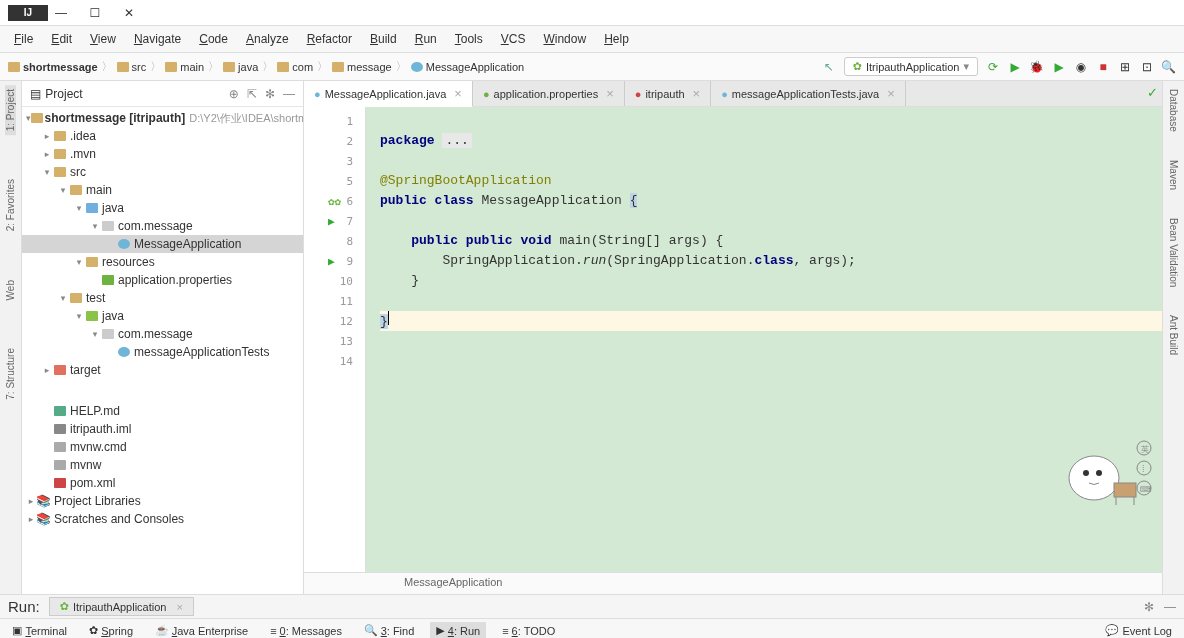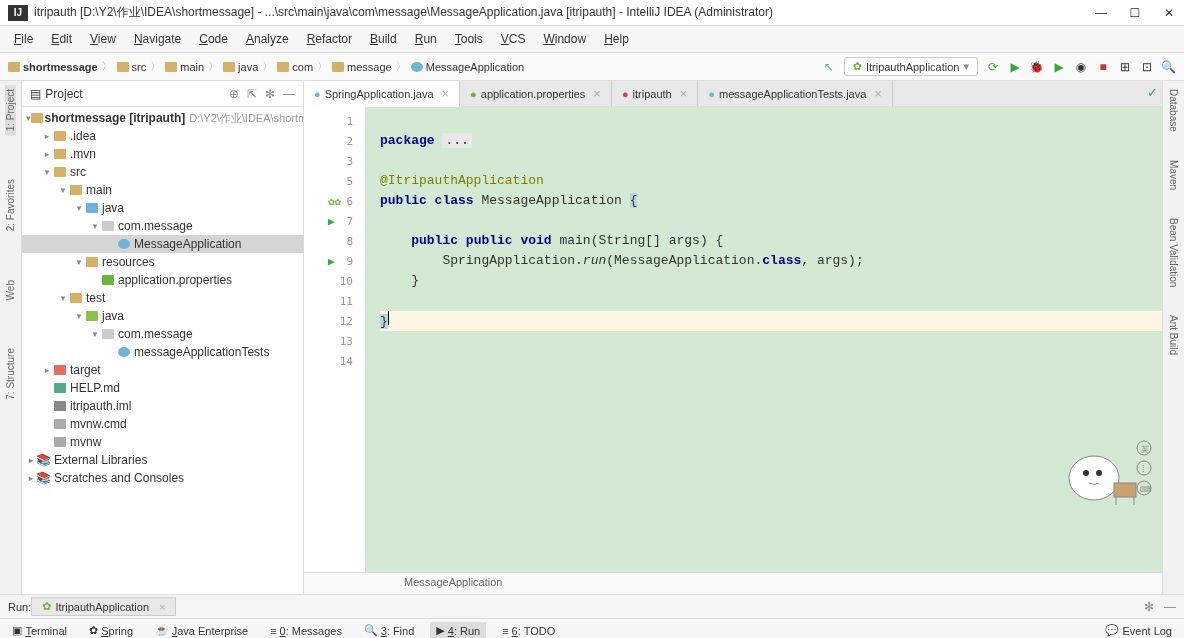--- a/index.html
+++ b/index.html
@@ -1,18 +1,18 @@
 <!DOCTYPE html>
 <html><head>
   <meta charset="utf-8">
   <style>
     * { margin: 0; padding: 0; box-sizing: border-box; }
     body { font-family: "Segoe UI", Arial, sans-serif; font-size: 12px; color: #333; background: #fff; overflow: hidden; }
     .titlebar { display: flex; align-items: center; background: #fff; height: 26px; padding: 0 8px; border-bottom: 1px solid #ddd; }
-    .titlebar-icon { width: 20px; height: 16px; background: #333; color: #fff; display: inline-flex; align-items: center; justify-content: center; font-size: 10px; font-weight: bold; margin-right: 6px; }
+    .titlebar-icon { width: 40px; height: 16px; background: #333; color: #fff; display: inline-flex; align-items: center; justify-content: center; font-size: 10px; font-weight: bold; margin-right: 6px; }
     .titlebar-text { flex: 1; font-size: 12px; color: #333; }
     .win-controls { display: flex; gap: 20px; }
     .win-btn { width: 14px; height: 14px; display: inline-flex; align-items: center; justify-content: center; cursor: pointer; }
     .menubar { display: flex; gap: 2px; padding: 3px 6px; border-bottom: 1px solid #ddd; background: #f7f7f7; }
     .menubar span { padding: 3px 8px; cursor: pointer; }
     .menubar span u { text-decoration: underline; }
     .navbar { display: flex; align-items: center; padding: 4px 8px; border-bottom: 1px solid #ddd; background: #fafafa; height: 28px; }
     .breadcrumb { display: flex; align-items: center; gap: 2px; flex: 1; font-size: 11px; }
     .breadcrumb .sep { color: #aaa; margin: 0 2px; }
     .breadcrumb .crumb { display: inline-flex; align-items: center; gap: 3px; }
@@ -48,35 +48,34 @@
     .code-line { height: 20px; white-space: pre; }
     .code-line.current { background: #fdf7e3; }
     .kw { color: #000080; font-weight: bold; }
     .ann { color: #808000; }
     .fn { font-style: italic; }
     .imp-box { background: #e8e8e8; padding: 0 3px; }
     .right-gutter { width: 22px; background: #f2f2f2; border-left: 1px solid #ddd; display: flex; flex-direction: column; align-items: center; padding-top: 4px; gap: 20px; }
     .right-gutter .vlabel { writing-mode: vertical-rl; font-size: 10px; color: #666; padding: 4px 0; cursor: pointer; }
     .breadcrumb-footer { height: 22px; border-top: 1px solid #ddd; padding: 3px 100px; font-size: 11px; color: #666; background: #fafafa; }
     .run-bar { display: flex; align-items: center; height: 24px; border-top: 1px solid #ddd; padding: 0 8px; background: #f5f5f5; }
-    .run-bar .run-label { font-size: 11px; margin-right: 0; }
+    .run-bar .run-label { font-size: 15px; margin-right: 9px; }
     .run-tab { padding: 2px 10px; background: #e8e8e8; font-size: 11px; display: flex; align-items: center; gap: 4px; border: 1px solid #ccc; }
     .run-bar-right { margin-left: auto; display: flex; gap: 10px; color: #888; }
     .bottom-tabs { display: flex; align-items: center; height: 24px; border-top: 1px solid #ddd; padding: 0 6px; gap: 10px; background: #f7f7f7; font-size: 11px; }
     .bottom-tab { display: flex; align-items: center; gap: 3px; padding: 2px 6px; cursor: pointer; }
     .bottom-tab.active { background: #ddd; }
     .spring-leaf { color: #6db33f; }
     .mascot { position: absolute; right: 30px; bottom: 130px; width: 100px; height: 75px; pointer-events: none; }
   </style>
 </head>
 <body>
 
 <div class="titlebar">
   <span class="titlebar-icon">IJ</span>
-  <span class="titlebar-text">itripauth [D:\Y2\作业\IDEA\shortmessage] - ...\src\main\java\com\message\MessageApplication.java [itripauth] - IntelliJ IDEA (Administrator)</span>
   <div class="win-controls">
     <span class="win-btn">―</span>
     <span class="win-btn">☐</span>
     <span class="win-btn">✕</span>
   </div>
 </div>
 
 <div class="menubar" id="menubar">
     <span><u>F</u>ile</span>
     <span><u>E</u>dit</span>
@@ -268,21 +267,21 @@
           </span>
           <span class="label">messageApplicationTests</span>
         </div>
         <div class="tree-row" style="padding-left: 20px;">
           <span class="arrow">▸</span>
           <span class="icon">
             <span style="display:inline-block;width:12px;height:10px;background:#e07060;border-radius:1px"></span>
           </span>
           <span class="label">target</span>
         </div>
-        <div class="tree-row" style="padding-left: 20px;">
+        <div class="tree-row" style="padding-left: 20px; margin-top: 23px;">
           <span class="arrow"></span>
           <span class="icon">
             <span style="display:inline-block;width:12px;height:10px;background:#5a8;border-radius:1px"></span>
           </span>
           <span class="label">HELP.md</span>
         </div>
         <div class="tree-row" style="padding-left: 20px;">
           <span class="arrow"></span>
           <span class="icon">
             <span style="display:inline-block;width:12px;height:10px;background:#888;border-radius:1px"></span>
@@ -295,39 +294,46 @@
             <span style="display:inline-block;width:12px;height:10px;background:#aaa;border-radius:1px"></span>
           </span>
           <span class="label">mvnw.cmd</span>
         </div>
         <div class="tree-row" style="padding-left: 20px;">
           <span class="arrow"></span>
           <span class="icon">
             <span style="display:inline-block;width:12px;height:10px;background:#aaa;border-radius:1px"></span>
           </span>
           <span class="label">mvnw</span>
+        </div>
+        <div class="tree-row" style="padding-left: 20px;">
+          <span class="arrow"></span>
+          <span class="icon">
+            <span style="display:inline-block;width:12px;height:10px;background:#c44;border-radius:1px"></span>
+          </span>
+          <span class="label">pom.xml</span>
         </div>
         <div class="tree-row" style="padding-left: 4px;">
           <span class="arrow">▸</span>
           <span class="icon">📚</span>
-          <span class="label">External Libraries</span>
+          <span class="label">Project Libraries</span>
         </div>
         <div class="tree-row" style="padding-left: 4px;">
           <span class="arrow">▸</span>
           <span class="icon">📚</span>
           <span class="label">Scratches and Consoles</span>
         </div>
       </div>
   </div>
 
   <div class="editor-area">
     <div class="editor-tabs" id="etabs">
     <div class="editor-tab active">
           <span style="color:#6fb5d6">●</span>
-          <span>SpringApplication.java</span>
+          <span>MessageApplication.java</span>
           <span class="close">×</span>
         </div>
         <div class="editor-tab">
           <span style="color:#6db33f">●</span>
           <span>application.properties</span>
           <span class="close">×</span>
         </div>
         <div class="editor-tab">
           <span style="color:#c44">●</span>
           <span>itripauth</span>
@@ -353,25 +359,25 @@
           <div class="gutter-row">10</div>
           <div class="gutter-row">11</div>
           <div class="gutter-row">12</div>
           <div class="gutter-row">13</div>
           <div class="gutter-row">14</div>
         </div>
       <div class="code">
         <div class="code-line"></div>
         <div class="code-line"><span class="kw">package</span> <span class="imp-box">...</span></div>
         <div class="code-line"></div>
-        <div class="code-line"><span class="ann">@ItripauthApplication</span></div>
+        <div class="code-line"><span class="ann">@SpringBootApplication</span></div>
         <div class="code-line"><span class="kw">public class</span><span> MessageApplication </span><span style="background:#bcd4e6">{</span></div>
         <div class="code-line"></div>
         <div class="code-line"><span>    </span><span class="kw">public public void</span><span> main(String[] args) {</span></div>
-        <div class="code-line"><span>        SpringApplication.</span><span class="fn">run</span><span>(MessageApplication.</span><span class="kw">class</span><span>, args);</span></div>
+        <div class="code-line"><span>        SpringApplication.</span><span class="fn">run</span><span>(SpringApplication.</span><span class="kw">class</span><span>, args);</span></div>
         <div class="code-line"><span>    }</span></div>
         <div class="code-line"></div>
         <div class="code-line current"><span style="background:#bcd4e6">}</span><span style="border-left:1px solid #000;height:14px;display:inline-block"></span></div>
         <div class="code-line"></div>
       </div>
     </div>
     <div class="breadcrumb-footer">MessageApplication</div>
   </div>
 
   <div class="right-gutter">

